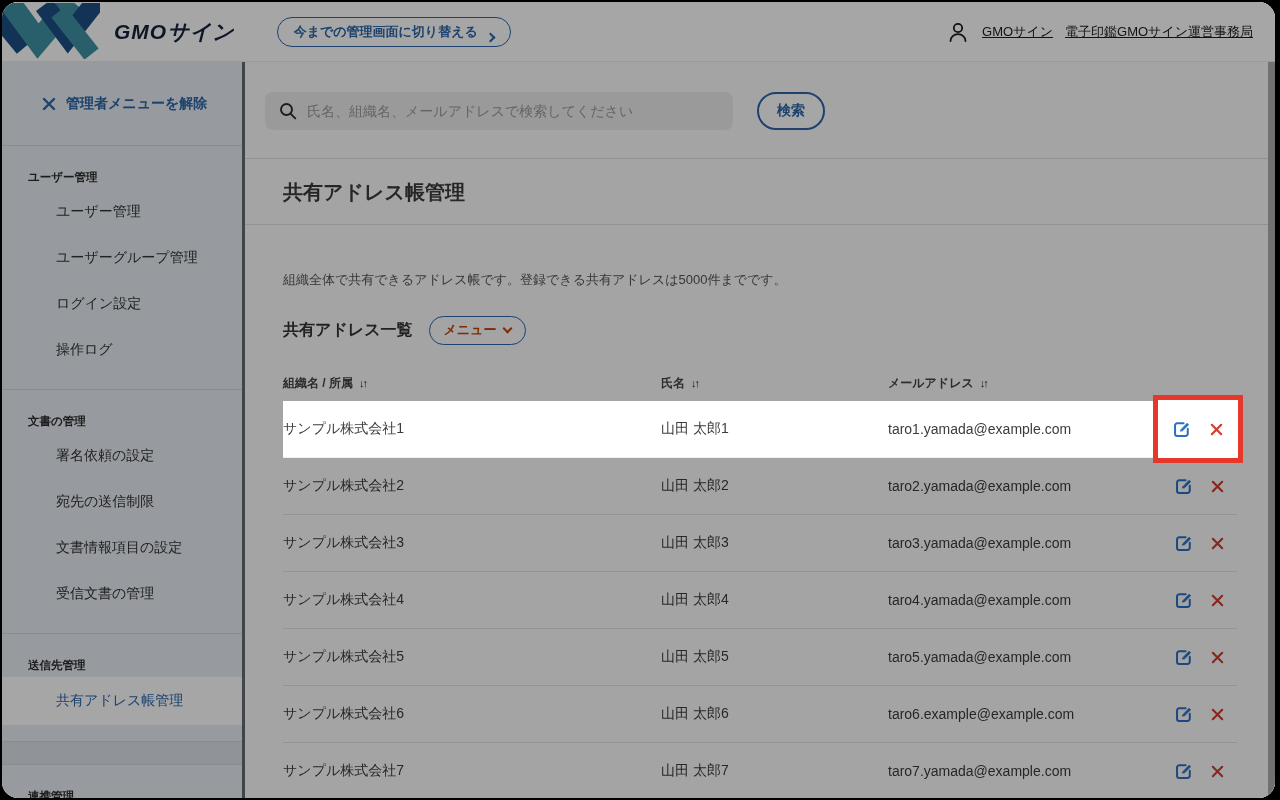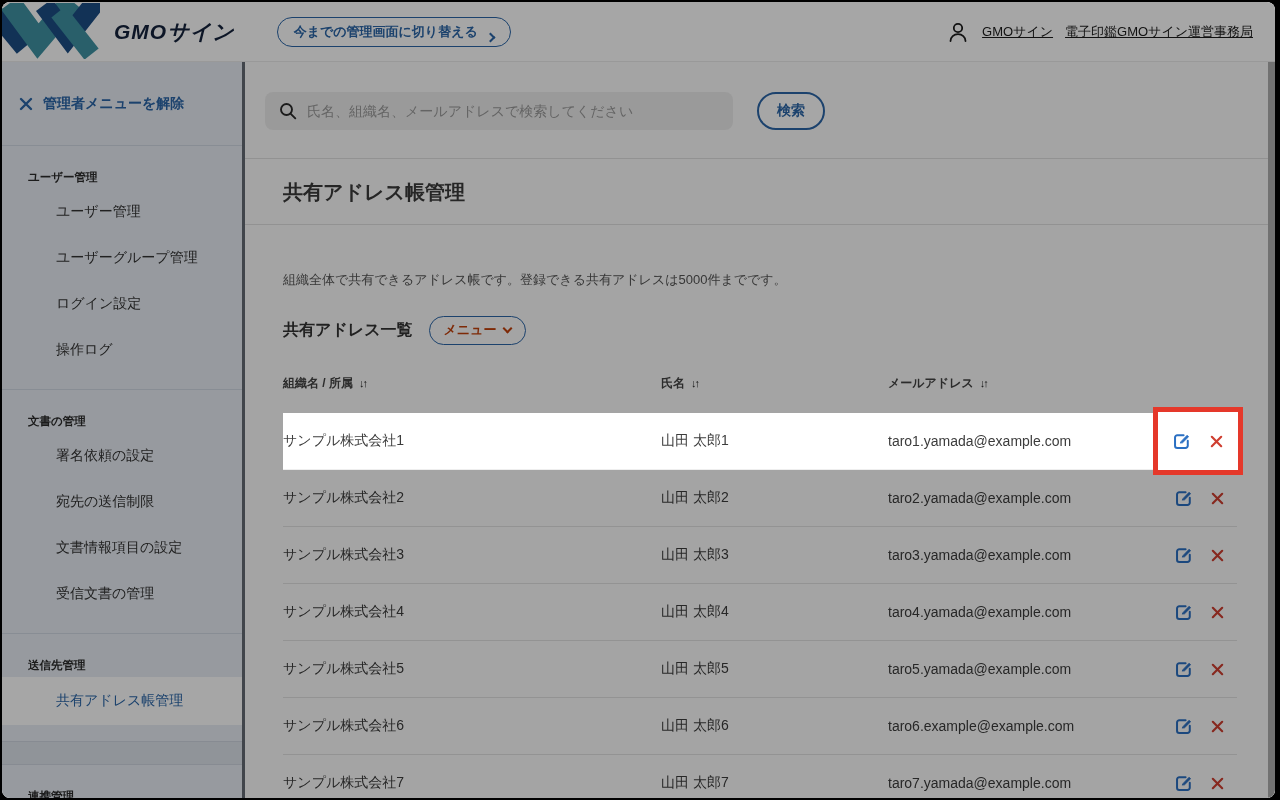--- a/index.html
+++ b/index.html
@@ -1,40 +1,40 @@
 <!DOCTYPE html>
 <html><head>
 <meta charset="utf-8">
 <style>
   * { margin:0; padding:0; box-sizing:border-box; }
   html,body { width:1280px; height:800px; overflow:hidden; background:#000; }
   body { font-family:"Liberation Sans","DejaVu Sans",sans-serif; }
 
   .frame { position:absolute; top:2px; left:2px; right:5px; bottom:2px;
-           border-radius:8px; overflow:hidden; background:#fcfcfc; }
+           border-radius:16px; overflow:hidden; background:#fcfcfc; }
 
   
   .header { position:absolute; top:0; left:0; right:0; height:60px; background:#fff;
             display:flex; align-items:center; z-index:1; border-bottom:1px solid #ececec; }
   .logo-mark { width:98px; height:56px; flex:0 0 auto; margin-top:-2px; }
   .logo-text { font-size:21px; font-weight:800; font-style:italic; letter-spacing:1px;
                color:#15233c; margin:0 0 0 14px; }
   .switch-btn { margin-left:42px; display:flex; align-items:flex-end; gap:9px;
                 border:1.5px solid #2b66a8; color:#2b66a8; border-radius:999px;
                 padding:5px 16px; font-size:13px; font-weight:bold; background:transparent; cursor:pointer; }
   .chev { width:7px; height:7px; border-top:2px solid currentColor; border-right:2px solid currentColor;
           display:inline-block; }
   .chev.right { transform:rotate(45deg); margin-top:1px; }
   .chev.down  { transform:rotate(135deg); margin-top:-3px; }
   .header-right { margin-left:auto; display:flex; align-items:center; gap:12px; padding-right:22px; }
   .account-link { font-size:13px; color:#1c1c1c; text-decoration:underline; font-weight:500; cursor:pointer; }
 
   
   .sidebar { position:absolute; top:60px; left:0; width:240px; bottom:0; background:#e8edf4; }
-  .side-unlock { height:84px; display:flex; align-items:center; gap:10px; padding-left:17px;
+  .side-unlock { height:84px; display:flex; align-items:center; gap:10px; padding-left:40px;
                  color:#2b66a8; font-size:14px; font-weight:bold; border-bottom:1px solid #d2d9e3; cursor:pointer; }
   .side-section { padding:16px 0 16px; }
   .side-section + .side-section { border-top:1px solid #d2d9e3; }
   .section-label { padding-left:26px; font-size:11.5px; font-weight:bold; color:#2b2b2b; margin:8px 0 4px; }
   .side-item { height:46px; display:flex; align-items:center; padding-left:54px;
                font-size:14px; color:#333; cursor:pointer; }
   .side-item.active { background:#fff; color:#2b66a8; font-weight:500; height:48px; }
   .side-gap { height:24px; background:#dde3ec; border-top:1px solid #cfd6e0; border-bottom:1px solid #cfd6e0; }
 
   
@@ -56,21 +56,21 @@
   .desc { margin:46px 38px 16px; font-size:13px; color:#555; }
   .list-header { margin:27px 38px 0; display:flex; align-items:center; gap:16px; }
   .list-title { font-size:16px; font-weight:bold; color:#333; }
   .menu-btn { display:flex; align-items:center; gap:8px; border:1.5px solid #2b66a8; color:#c2410c;
               background:transparent; border-radius:999px; padding:4px 14px 5px; font-size:13px;
               font-weight:bold; cursor:pointer; }
 
   
   .table { margin:30px 38px 0; }
   .thead { display:flex; align-items:flex-end; font-size:12px; font-weight:bold; color:#444;
-           padding-bottom:21px; }
+           padding-bottom:9px; }
   .sort { font-size:11px; letter-spacing:-2px; margin-left:6px; color:#222; cursor:pointer; }
   .col-org  { width:378px; }
   .col-name { width:227px; }
   .col-mail { flex:1; }
   .col-actions { width:96px; display:flex; align-items:center; gap:17px; justify-content:flex-end;
                  padding-right:12px; }
   .trow { display:flex; align-items:center; height:57px; border-bottom:1px solid #e2e2e2;
           font-size:14px; color:#3c3c3c; }
   .icon-btn { display:flex; align-items:center; cursor:pointer; }
 

